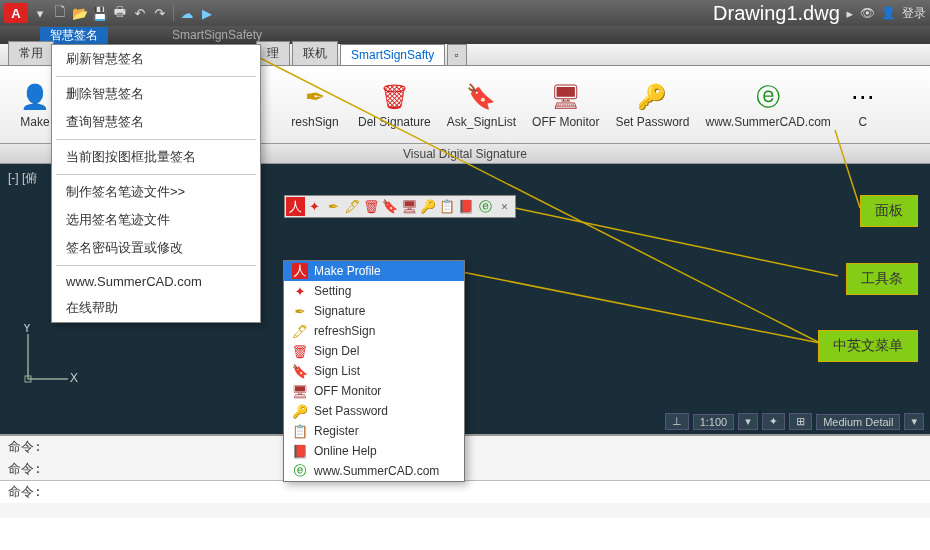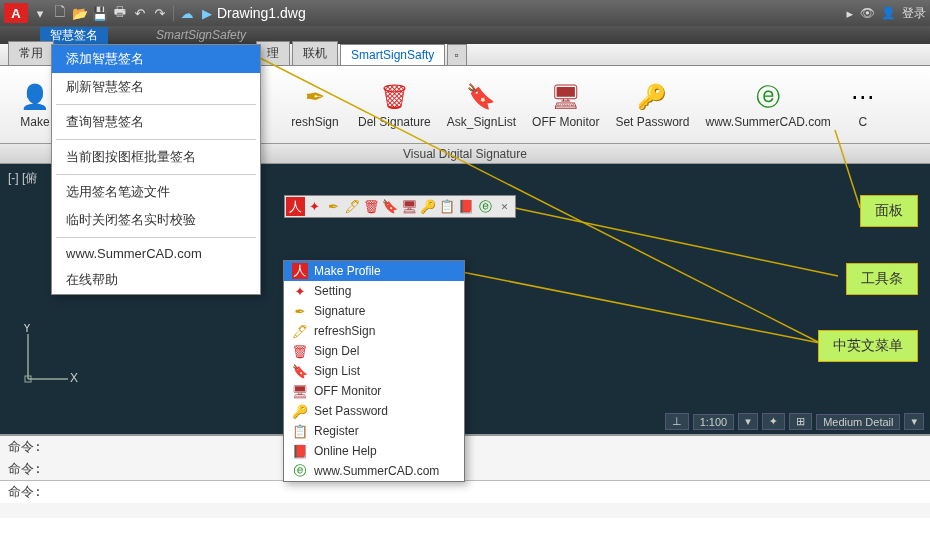--- a/index.html
+++ b/index.html
@@ -1,27 +1,27 @@
 <!DOCTYPE html>
 <html><head>
 <meta charset="utf-8">
 <style>
 *{margin:0;padding:0;box-sizing:border-box;font-family:"Microsoft YaHei",Arial,sans-serif;font-size:12px}
 body{background:#fff;width:930px;height:550px;overflow:hidden;position:relative}
 .qat{height:26px;background:linear-gradient(#6a6a6a,#4a4a4a);display:flex;align-items:center;padding:0 4px;color:#fff}
 .qat .logo{width:24px;height:20px;background:#d22;border-radius:2px;display:flex;align-items:center;justify-content:center;font-weight:bold;font-size:13px;color:#fff;margin-right:2px}
 .qat .qbtn{width:20px;height:18px;display:flex;align-items:center;justify-content:center;color:#ddd;cursor:pointer;font-size:13px}
 .qat .sep{width:1px;height:16px;background:#777;margin:0 3px}
-.qat .title{flex:1;text-align:left;color:#fff;font-size:14px}
+.qat .title{flex:1;text-align:right;color:#fff;font-size:20px}
 .qat .search{width:120px;height:18px;background:#fff;color:#888;padding:0 4px;font-style:italic;font-size:11px;line-height:18px}
 .qat .right{display:flex;align-items:center;gap:6px;color:#ddd}
 .menubar{height:18px;background:linear-gradient(#555,#3a3a3a);display:flex;align-items:center;padding-left:40px;color:#ccc}
 .menubar .mitem{padding:0 10px;cursor:pointer}
 .menubar .mitem.active{background:#1a6bbf;color:#fff}
-.menubar .mlabel{margin-left:48px;color:#aaa;font-style:italic}
+.menubar .mlabel{margin-left:64px;color:#aaa;}
 .tabbar{height:22px;background:linear-gradient(#f5f5f5,#e0e0e0);display:flex;align-items:flex-end;border-bottom:1px solid #888;padding-left:8px}
 .tabbar .tab{padding:3px 10px;border:1px solid #888;border-bottom:none;margin-right:2px;background:#d8d8d8;cursor:pointer;font-size:12px;color:#333}
 .tabbar .tab.active{background:#fff;color:#0066cc}
 .ribbon{height:78px;background:linear-gradient(#fff,#ececec);border-bottom:1px solid #999;display:flex}
 .ribbon .rbtn{width:auto;min-width:70px;padding:4px 8px;display:flex;flex-direction:column;align-items:center;justify-content:center;cursor:pointer;gap:2px}
 .ribbon .ricon{width:32px;height:32px;display:flex;align-items:center;justify-content:center;font-size:24px}
 .ribbon .rlabel{font-size:12px;color:#333;text-align:center;white-space:nowrap}
 .panellabel{height:20px;background:linear-gradient(#e8e8e8,#d0d0d0);border-bottom:1px solid #999;text-align:center;line-height:20px;color:#444;font-size:12px}
 .canvas{position:relative;height:270px;background:#1a2e3a;overflow:hidden}
 .canvas .view{position:absolute;left:8px;top:6px;color:#ccc;font-size:12px}
@@ -33,21 +33,21 @@
 .dropdown .ditem{padding:5px 14px;cursor:pointer;color:#333;font-size:13px}
 .dropdown .ditem.sel{background:#2a7de1;color:#fff}
 .dropdown .dsep{height:1px;background:#ccc;margin:3px 4px}
 .context{position:absolute;left:283px;top:260px;width:182px;background:#fff;border:1px solid #777;box-shadow:3px 3px 8px rgba(0,0,0,0.3);z-index:10}
 .context .citem{padding:2px 8px;display:flex;align-items:center;gap:6px;cursor:pointer;color:#333;font-size:12px}
 .context .citem.sel{background:#2a7de1;color:#fff}
 .context .cicon{width:16px;height:16px;display:flex;align-items:center;justify-content:center;font-size:13px}
 .cmdline{height:84px;background:#f5f5f5;border-top:2px solid #999}
 .cmdline .cl{padding:2px 8px;color:#444;font-family:SimSun,monospace;font-size:13px}
 .cmdline .cl.input{border-top:1px solid #bbb;background:#fff}
-.annot{position:absolute;background:#bef264;border:1px solid #d4b000;padding:6px 14px;color:#333;font-size:14px;z-index:5}
+.annot{position:absolute;background:#84cc16;border:1px solid #d4b000;padding:6px 14px;color:#333;font-size:14px;z-index:5}
 svg.conn{position:absolute;z-index:4;pointer-events:none}
 .axis-svg{position:absolute;left:18px;bottom:40px}
 </style>
 </head>
 <body>
 
 <div class="qat">
   <div class="logo">A</div>
   <span class="qbtn">▾</span>
   <span class="qbtn">🗋</span>
@@ -153,29 +153,30 @@
   <div class="tbtn" style="color:#c44">🔖</div>
   <div class="tbtn" style="color:#a33">🖥</div>
   <div class="tbtn" style="color:#d90">🔑</div>
   <div class="tbtn" style="color:#393">📋</div>
   <div class="tbtn" style="color:#a70">📕</div>
   <div class="tbtn" style="color:#1a8f1a">ⓔ</div>
   <div class="tbtn" style="color:#666;font-size:9px">✕</div>
 </div>
 
 <div class="dropdown">
-  <div class="ditem sel">添加智慧签名</div>
   <div class="ditem">刷新智慧签名</div>
   <div class="dsep"></div>
+  <div class="ditem">删除智慧签名</div>
   <div class="ditem">查询智慧签名</div>
   <div class="dsep"></div>
   <div class="ditem">当前图按图框批量签名</div>
   <div class="dsep"></div>
+  <div class="ditem">制作签名笔迹文件&gt;&gt;</div>
   <div class="ditem">选用签名笔迹文件</div>
-  <div class="ditem">临时关闭签名实时校验</div>
+  <div class="ditem">签名密码设置或修改</div>
   <div class="dsep"></div>
   <div class="ditem">www.SummerCAD.com</div>
   <div class="ditem">在线帮助</div>
 </div>
 
 <div class="context">
   <div class="citem sel">
       <span class="cicon" style="background:#d22;color:#fff">人</span>
       <span>Make Profile</span>
     </div>

